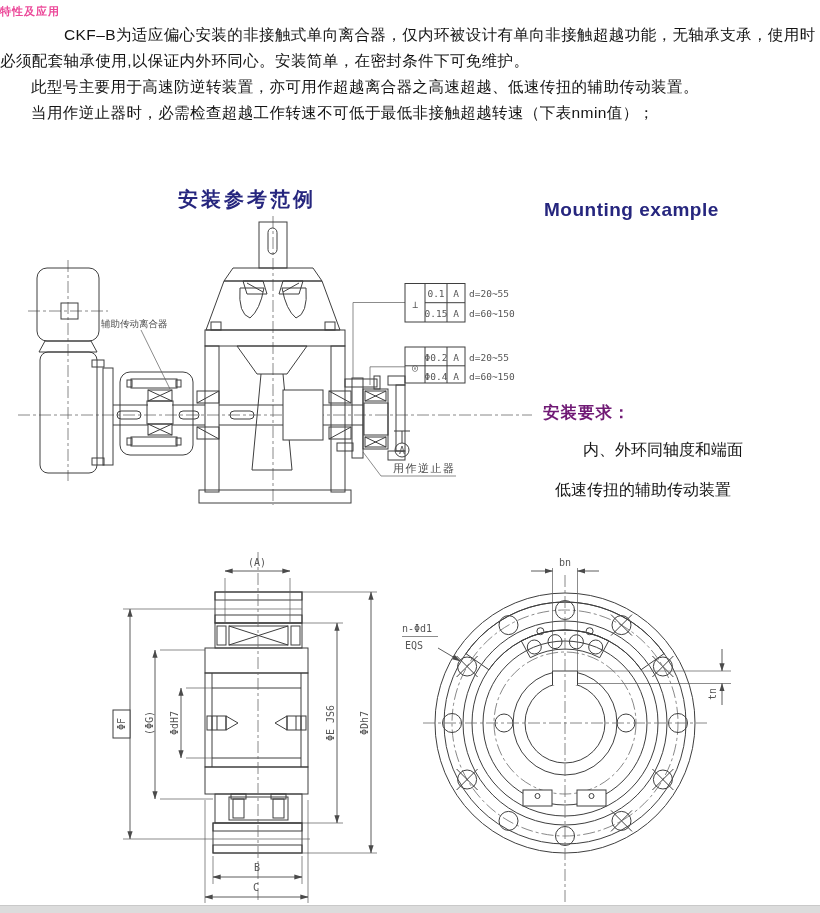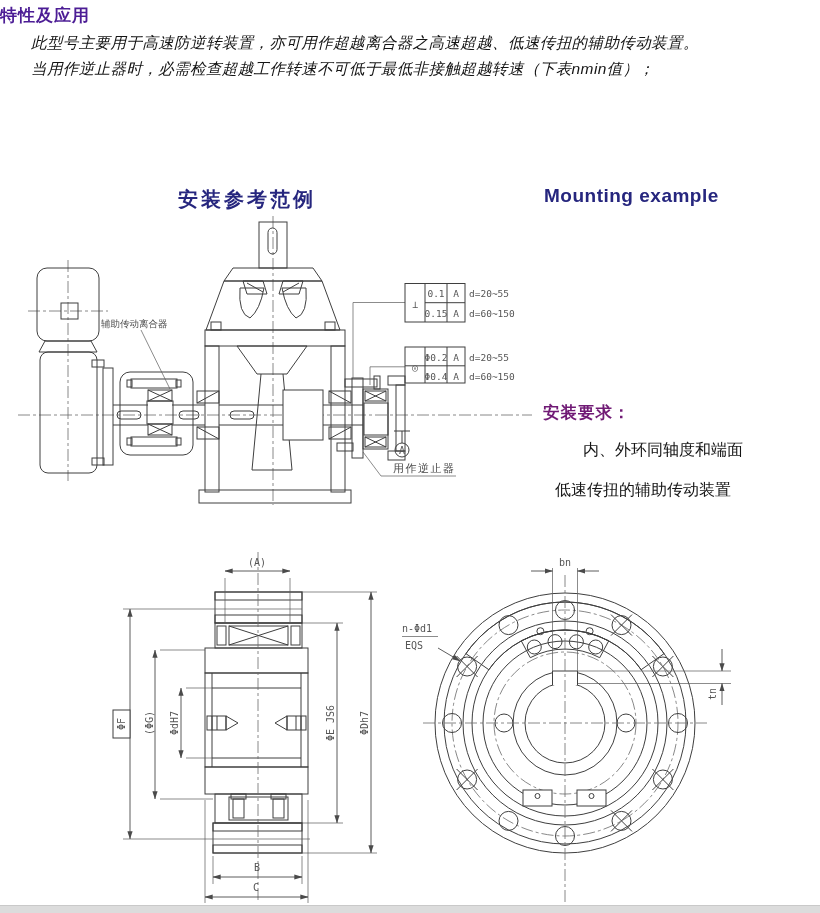--- a/index.html
+++ b/index.html
@@ -1,26 +1,26 @@
 <!DOCTYPE html>
 <html><head>
 <meta charset="utf-8">
 <style>
   html,body{margin:0;padding:0;background:#fff;}
   #page{position:relative;width:820px;height:913px;background:#fff;overflow:hidden;
         font-family:"Liberation Sans","DejaVu Sans",sans-serif;color:#141414;}
   
   #intro{position:absolute;left:0;top:2px;width:820px;}
-  #intro .title{font-size:17px;font-weight:bold;color:#4c1d95;letter-spacing:1px;margin:2px 0 3px 0;}
+  #intro .title{font-size:11px;font-weight:bold;color:#ec4899;letter-spacing:1px;margin:2px 0 3px 0;}
   #intro p{font-size:15.5px;line-height:26px;letter-spacing:0.4px;margin:0;color:#141414;}
   #intro p.p1{text-indent:64px;}
-  #intro p.pn{text-indent:31px;font-style:italic;}
+  #intro p.pn{text-indent:31px;}
   
   .h-cn{position:absolute;left:178px;top:186px;font-size:20px;font-weight:bold;color:#26267e;letter-spacing:3px;}
-  .h-en{position:absolute;left:544px;top:185px;font-size:19px;font-weight:bold;color:#26267e;letter-spacing:0.5px;}
+  .h-en{position:absolute;left:544px;top:199px;font-size:19px;font-weight:bold;color:#26267e;letter-spacing:0.5px;}
   
   #req{position:absolute;left:543px;top:402px;width:276px;}
   #req .rh{font-size:16.5px;font-weight:bold;color:#701a75;margin:0 0 7px 0;letter-spacing:1px;}
   #req .rl{font-size:16px;line-height:28px;color:#141414;margin:12px;}
   #req .rl.ind{text-indent:28px;}
   
   svg{position:absolute;overflow:visible;}
   #mounting-svg{left:0;top:210px;}
   #dims-svg{left:30px;top:545px;}
   .s{stroke:#3f3f3f;fill:none;stroke-width:1;}
@@ -34,20 +34,21 @@
   
   #bottom-bar{position:absolute;left:0;top:905px;width:820px;height:8px;background:#dcdcdc;border-top:1px solid #c9c9c9;}
 </style>
 </head>
 <body>
 
 <div id="page">
 
   <div id="intro">
     <div class="title">特性及应用</div>
+    <p class="p1">CKF–B为适应偏心安装的非接触式单向离合器，仅内环被设计有单向非接触超越功能，无轴承支承，使用时必须配套轴承使用,以保证内外环同心。安装简单，在密封条件下可免维护。</p>
     <p class="pn">此型号主要用于高速防逆转装置，亦可用作超越离合器之高速超越、低速传扭的辅助传动装置。</p>
     <p class="pn">当用作逆止器时，必需检查超越工作转速不可低于最低非接触超越转速（下表nmin值）；</p>
   </div>
 
   <div class="h-cn">安装参考范例</div>
   <div class="h-en">Mounting example</div>
 
   <svg id="mounting-svg" width="540" height="305" viewBox="0 210 540 305" xmlns="http://www.w3.org/2000/svg">
     <defs>
       <marker id="ar1" viewBox="0 0 10 10" refX="9.5" refY="5" markerWidth="9" markerHeight="9" orient="auto-start-reverse">

